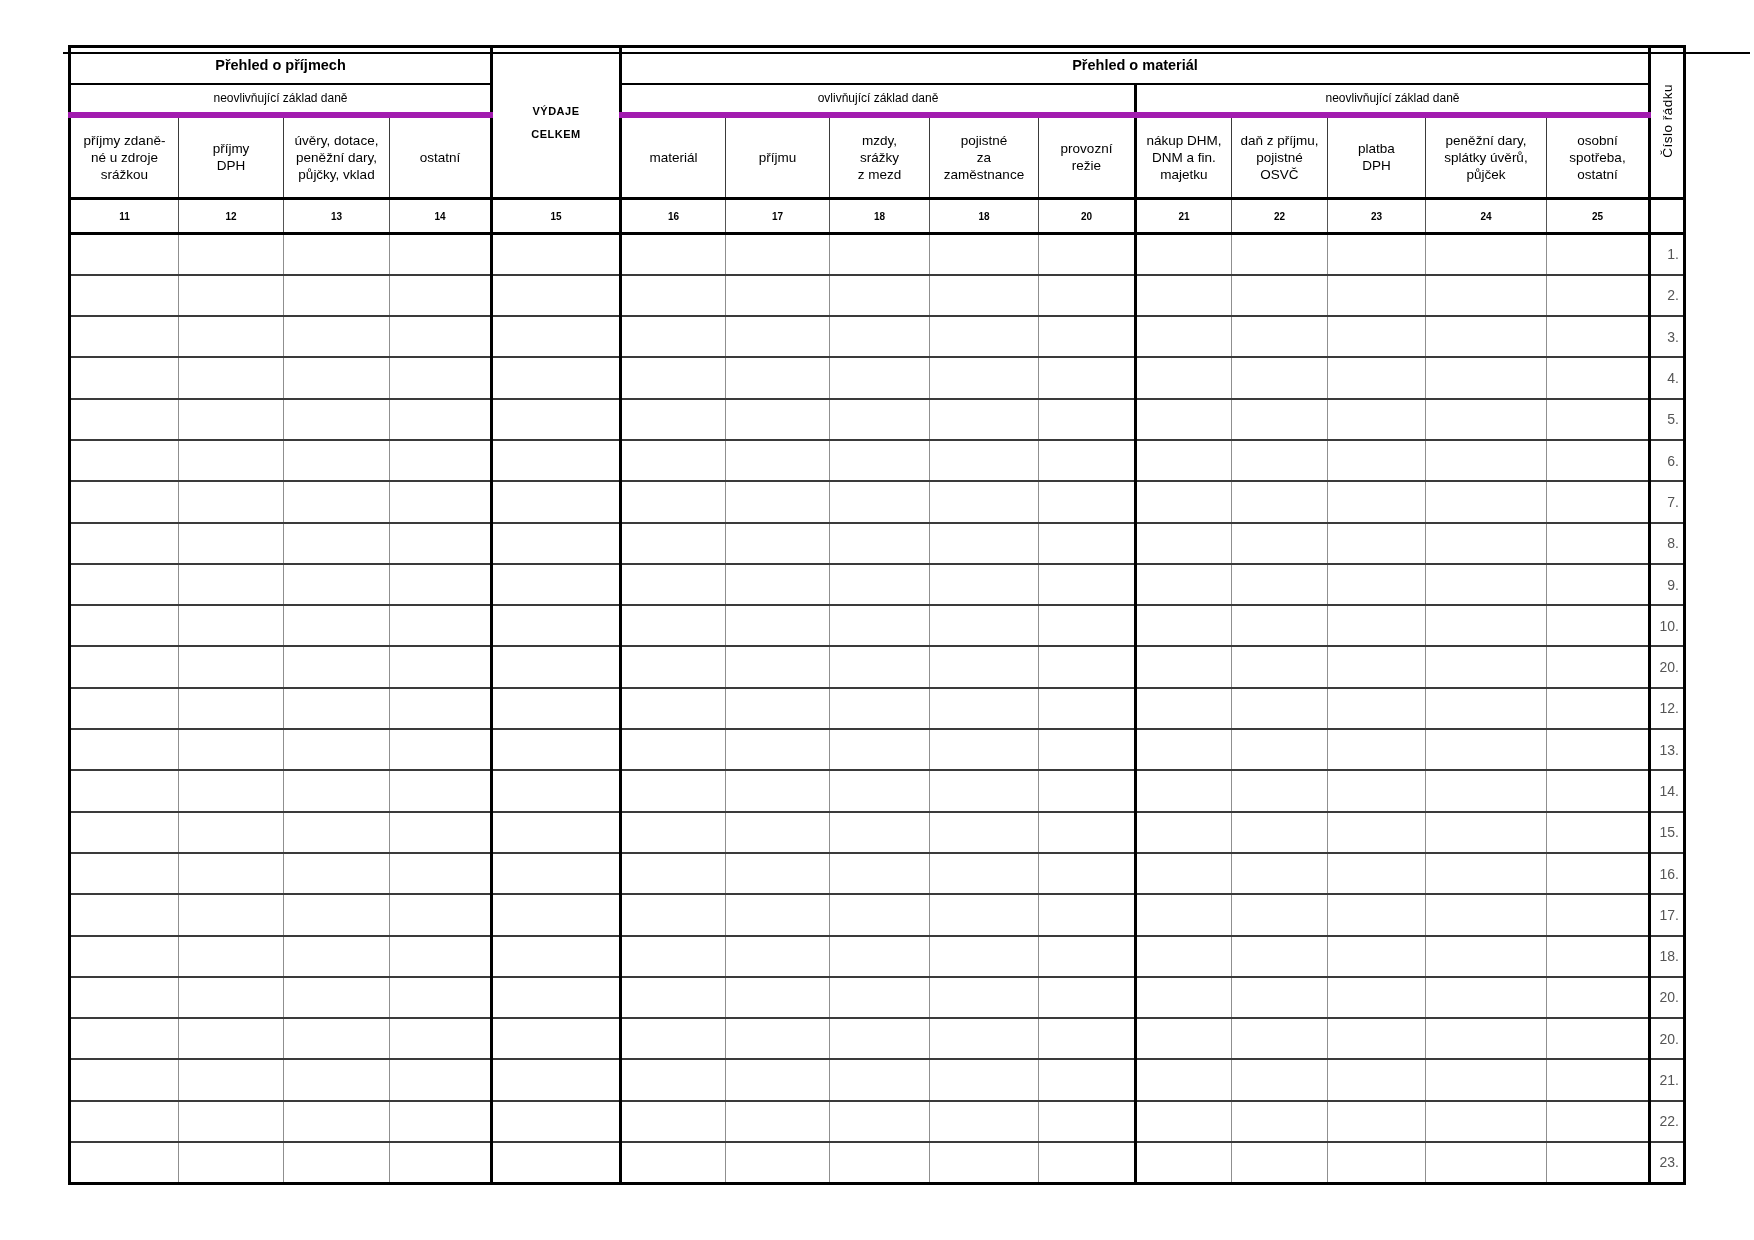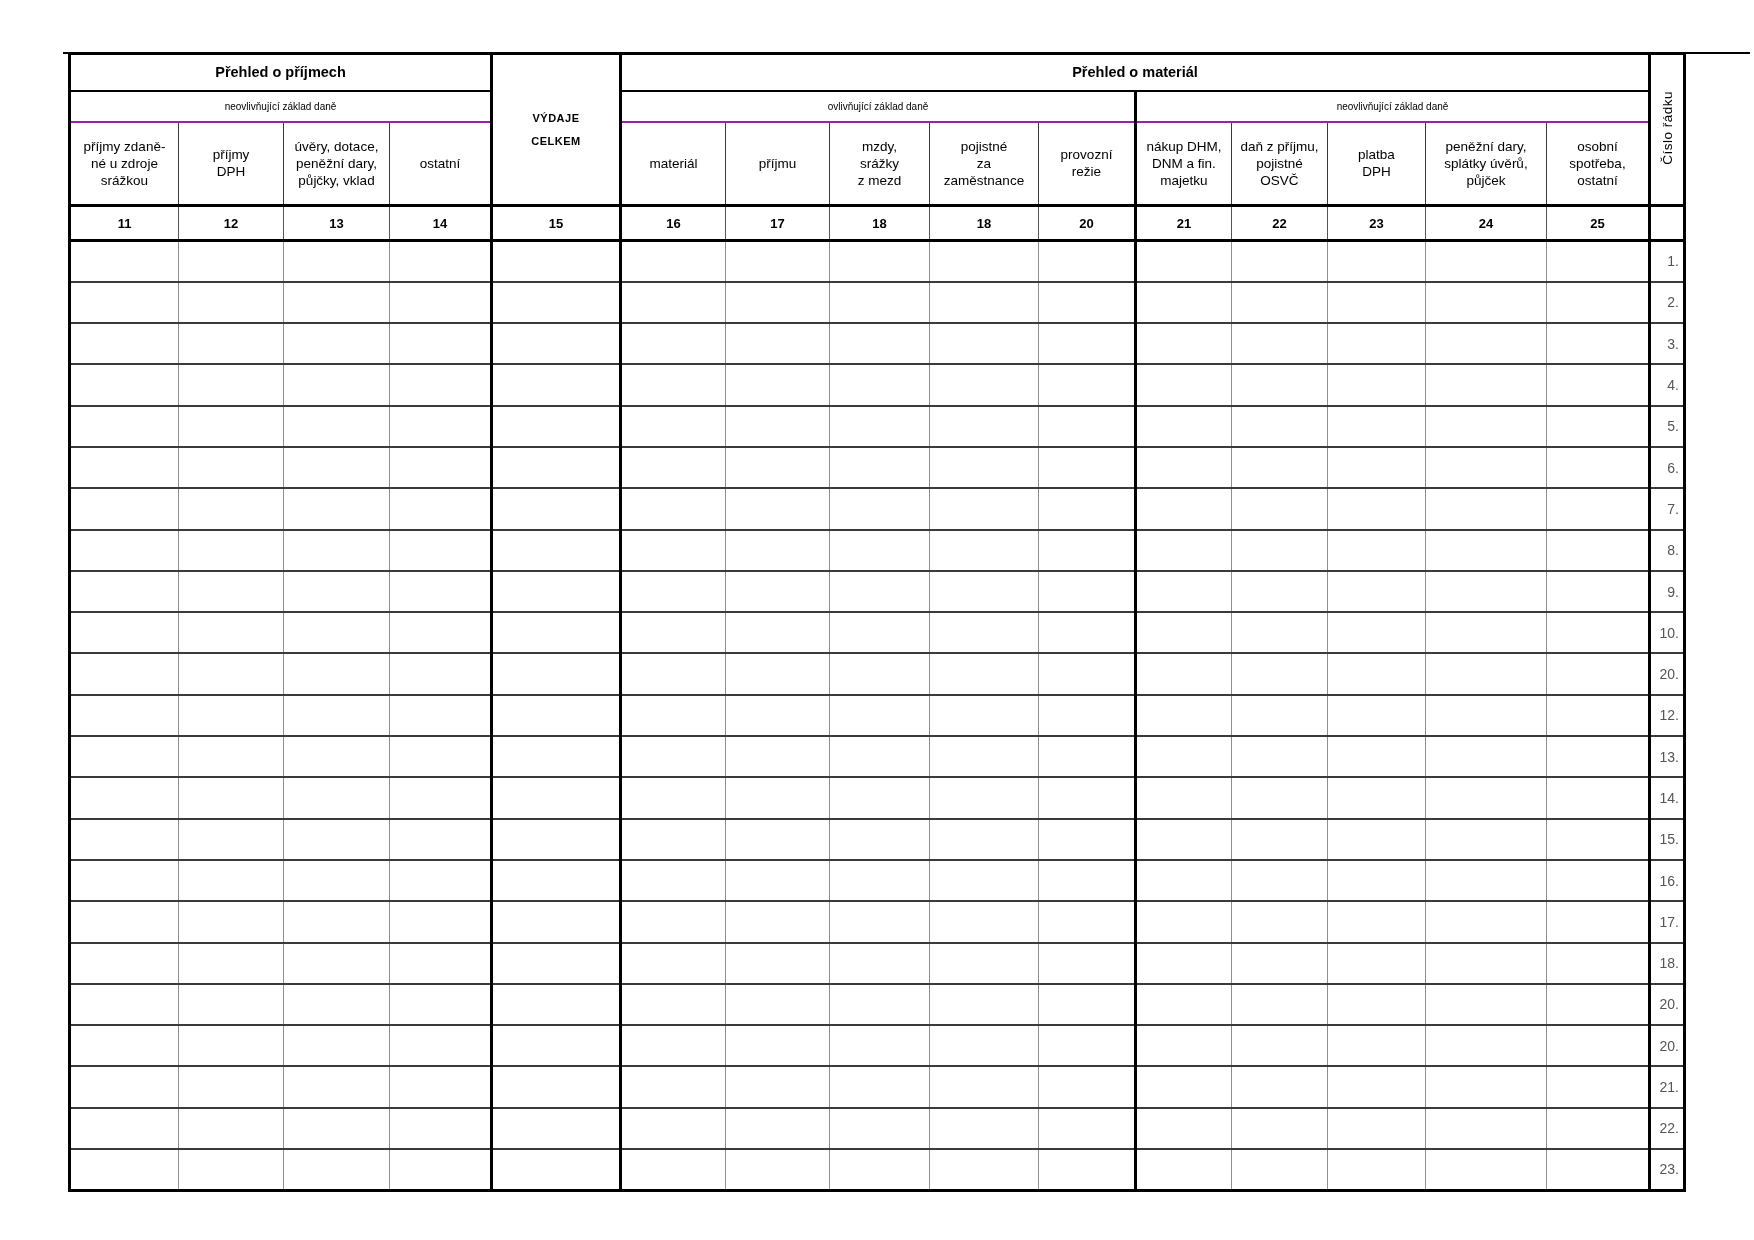--- a/index.html
+++ b/index.html
@@ -16,21 +16,21 @@
     position: absolute;
     left: 63px;
     top: 52px;
     width: 1687px;
     height: 2px;
     background: #000;
   }
   table.journal {
     position: absolute;
     left: 68px;
-    top: 52px;
+    top: 45px;
     border-collapse: collapse;
     table-layout: fixed;
     border: 3px solid #000;
   }
   td {
     padding: 0;
     margin: 0;
     text-align: center;
     vertical-align: middle;
     overflow: hidden;
@@ -42,35 +42,35 @@
   tbody tr { height: 41.3px; }
 
   
   .h-title {
     font-weight: bold;
     font-size: 14.5px;
     border-bottom: 2px solid #000;
     border-left: 1.5px solid #3a3a3a;
   }
   .h-sub {
-    font-size: 10px;
-    border-bottom: 2px solid #a21caf;
+    font-size: 12px;
+    border-bottom: 6px solid #a21caf;
     border-left: 1.5px solid #3a3a3a;
   }
   tr.r3 td {
     font-size: 13.5px;
     line-height: 17px;
     white-space: pre-line;
     border-bottom: 3px solid #000;
     border-left: 1.5px solid #3a3a3a;
     padding: 0 1px;
   }
   tr.rnum td {
     font-weight: bold;
-    font-size: 13px;
+    font-size: 10px;
     border-bottom: 3px solid #000;
     border-left: 1.5px solid #555;
   }
   .vydaje-cell {
     font-weight: bold;
     font-size: 11px;
     line-height: 23px;
     white-space: pre-line;
     border-bottom: 3px solid #000;
     border-left: 3px solid #000;

